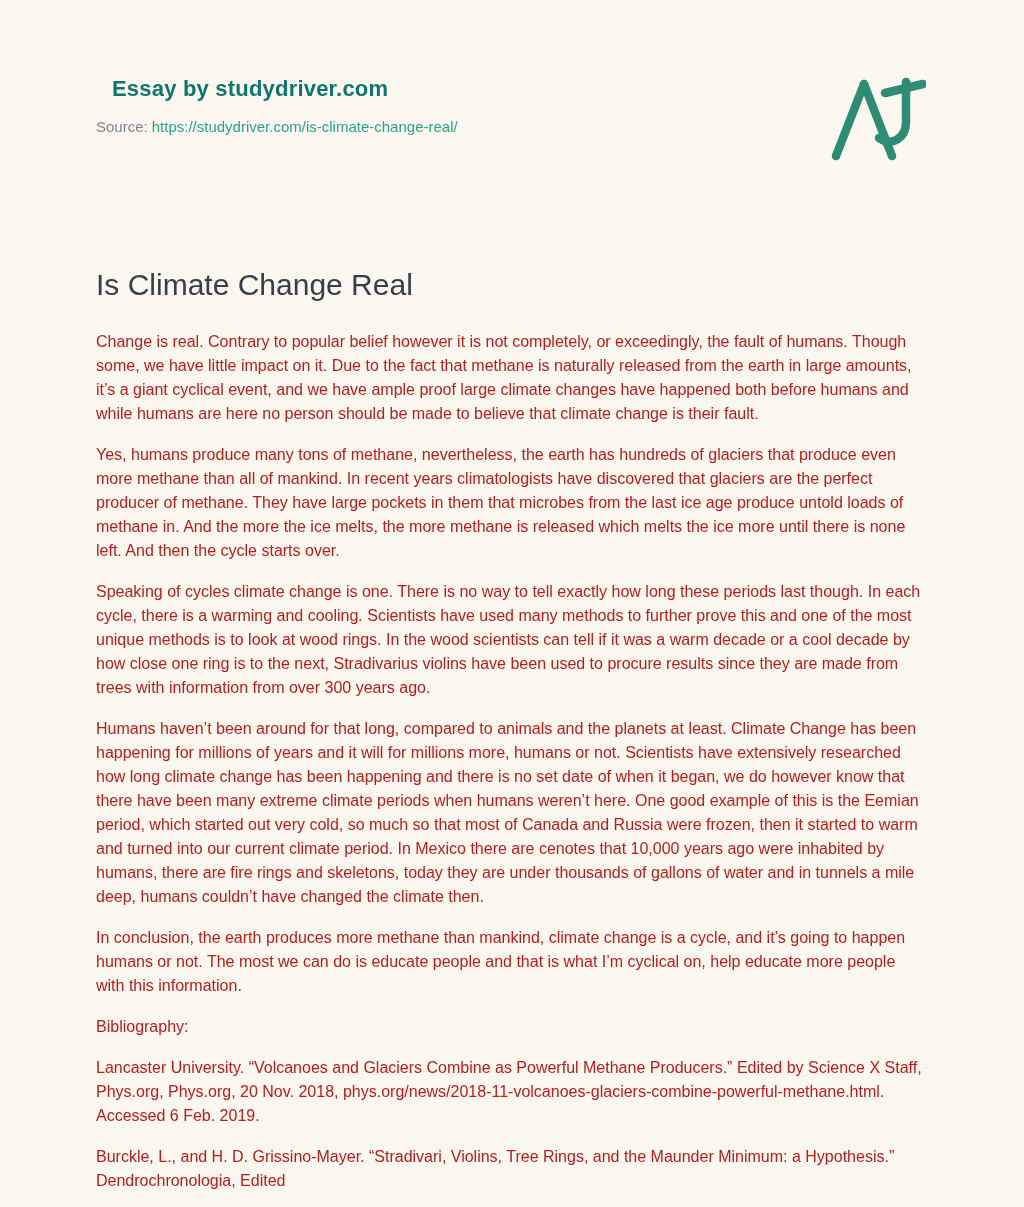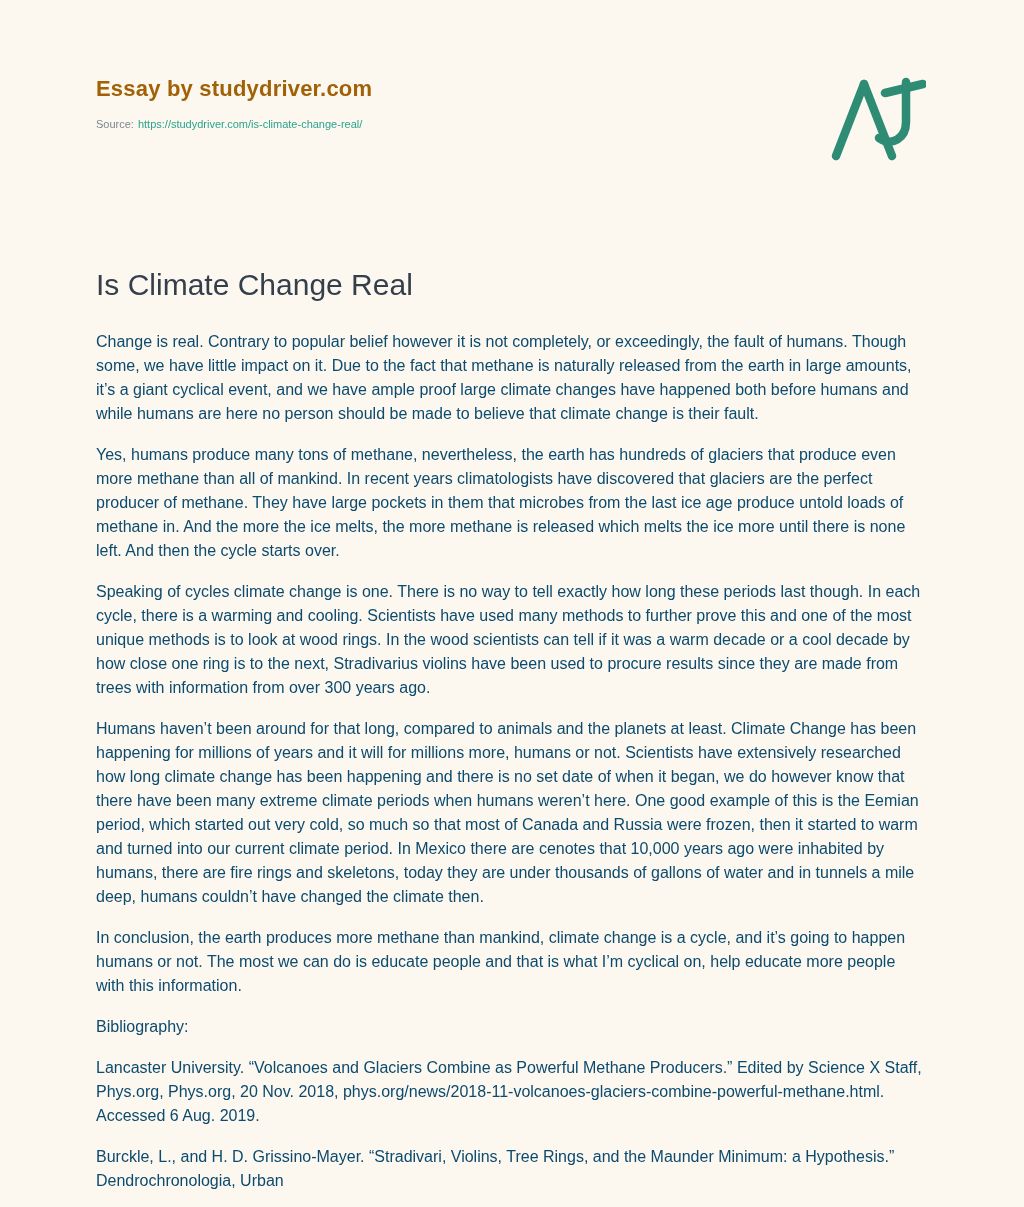--- a/index.html
+++ b/index.html
@@ -17,29 +17,29 @@
     overflow: hidden;
     box-sizing: border-box;
     padding: 76px 96px 0 96px;
   }
   .page-header {
     display: flex;
     justify-content: space-between;
     align-items: flex-start;
   }
   .site-title {
-    margin: 0 0 16px 0;
+    margin: 0 0 16px 16px;
     font-size: 22px;
     font-weight: 700;
-    color: #a16207;
+    color: #0f766e;
     letter-spacing: 0.2px;
   }
   .source-line {
     margin: 0;
-    font-size: 11px;
+    font-size: 15px;
     color: #7d868e;
   }
   .source-line a {
     color: #2aa38b;
     text-decoration: none;
     margin-left: 4px;
   }
   .logo {
     width: 100px;
     height: 92px;
@@ -55,21 +55,21 @@
     margin: 104px 0 28px 0;
     font-size: 30px;
     font-weight: 400;
     color: #343f4b;
   }
   .para {
     margin: 0 0 17px 0;
     max-width: 834px;
     font-size: 16px;
     line-height: 24px;
-    color: #0c4a6e;
+    color: #b91c1c;
   }
   .bib-heading {
     margin-top: 12px;
   }
 </style>
 </head>
 <body>
 
 <div class="page">
 
@@ -93,17 +93,17 @@
   <main>
     <h2 class="essay-title">Is Climate Change Real</h2>
 
     <p class="para">Change is real. Contrary to popular belief however it is not completely, or exceedingly, the fault of humans. Though some, we have little impact on it. Due to the fact that methane is naturally released from the earth in large amounts, it’s a giant cyclical event, and we have ample proof large climate changes have happened both before humans and while humans are here no person should be made to believe that climate change is their fault.</p>
     <p class="para">Yes, humans produce many tons of methane, nevertheless, the earth has hundreds of glaciers that produce even more methane than all of mankind. In recent years climatologists have discovered that glaciers are the perfect producer of methane. They have large pockets in them that microbes from the last ice age produce untold loads of methane in. And the more the ice melts, the more methane is released which melts the ice more until there is none left. And then the cycle starts over.</p>
     <p class="para">Speaking of cycles climate change is one. There is no way to tell exactly how long these periods last though. In each cycle, there is a warming and cooling. Scientists have used many methods to further prove this and one of the most unique methods is to look at wood rings. In the wood scientists can tell if it was a warm decade or a cool decade by how close one ring is to the next, Stradivarius violins have been used to procure results since they are made from trees with information from over 300 years ago.</p>
     <p class="para">Humans haven’t been around for that long, compared to animals and the planets at least. Climate Change has been happening for millions of years and it will for millions more, humans or not. Scientists have extensively researched how long climate change has been happening and there is no set date of when it began, we do however know that there have been many extreme climate periods when humans weren’t here. One good example of this is the Eemian period, which started out very cold, so much so that most of Canada and Russia were frozen, then it started to warm and turned into our current climate period. In Mexico there are cenotes that 10,000 years ago were inhabited by humans, there are fire rings and skeletons, today they are under thousands of gallons of water and in tunnels a mile deep, humans couldn’t have changed the climate then.</p>
     <p class="para">In conclusion, the earth produces more methane than mankind, climate change is a cycle, and it’s going to happen humans or not. The most we can do is educate people and that is what I’m cyclical on, help educate more people with this information.</p>
 
     <p class="para bib-heading">Bibliography:</p>
-    <p class="para">Lancaster University. “Volcanoes and Glaciers Combine as Powerful Methane Producers.” Edited by Science X Staff, Phys.org, Phys.org, 20 Nov. 2018, phys.org/news/2018-11-volcanoes-glaciers-combine-powerful-methane.html. Accessed 6 Aug. 2019.</p>
-    <p class="para">Burckle, L., and H. D. Grissino-Mayer. “Stradivari, Violins, Tree Rings, and the Maunder Minimum: a Hypothesis.” Dendrochronologia, Urban</p>
+    <p class="para">Lancaster University. “Volcanoes and Glaciers Combine as Powerful Methane Producers.” Edited by Science X Staff, Phys.org, Phys.org, 20 Nov. 2018, phys.org/news/2018-11-volcanoes-glaciers-combine-powerful-methane.html. Accessed 6 Feb. 2019.</p>
+    <p class="para">Burckle, L., and H. D. Grissino-Mayer. “Stradivari, Violins, Tree Rings, and the Maunder Minimum: a Hypothesis.” Dendrochronologia, Edited</p>
   </main>
 
 </div>
 
 </body></html>

